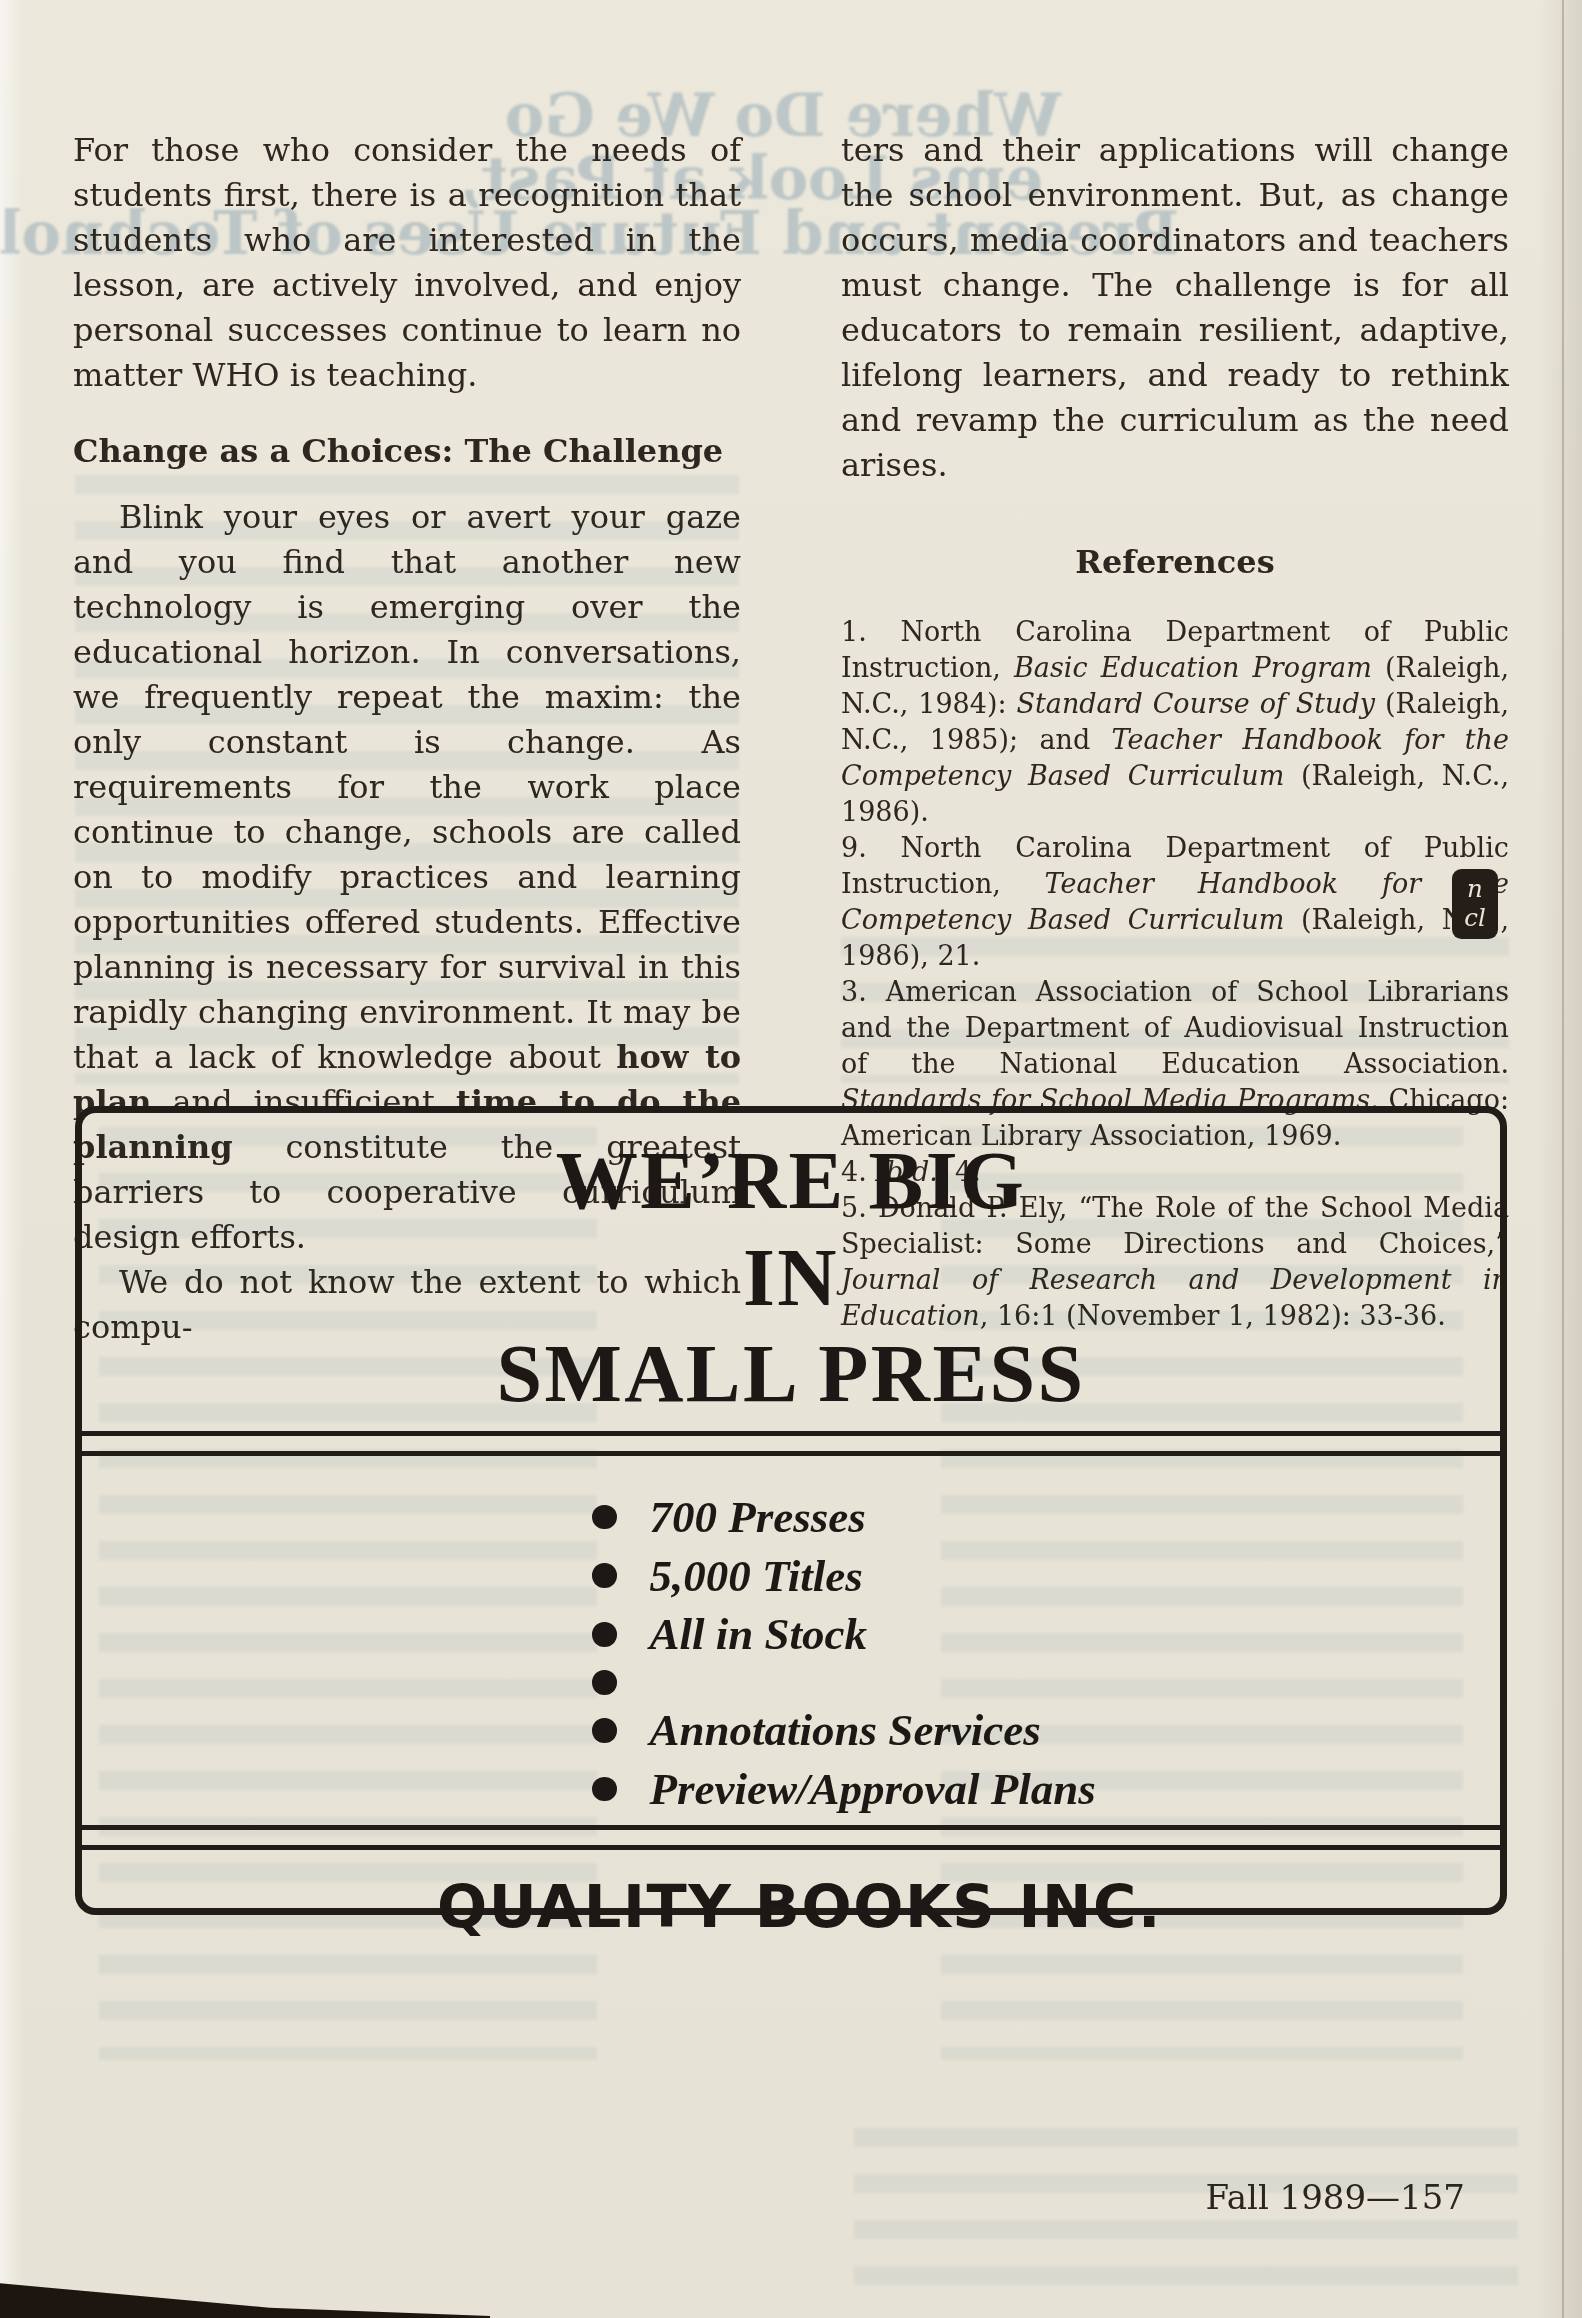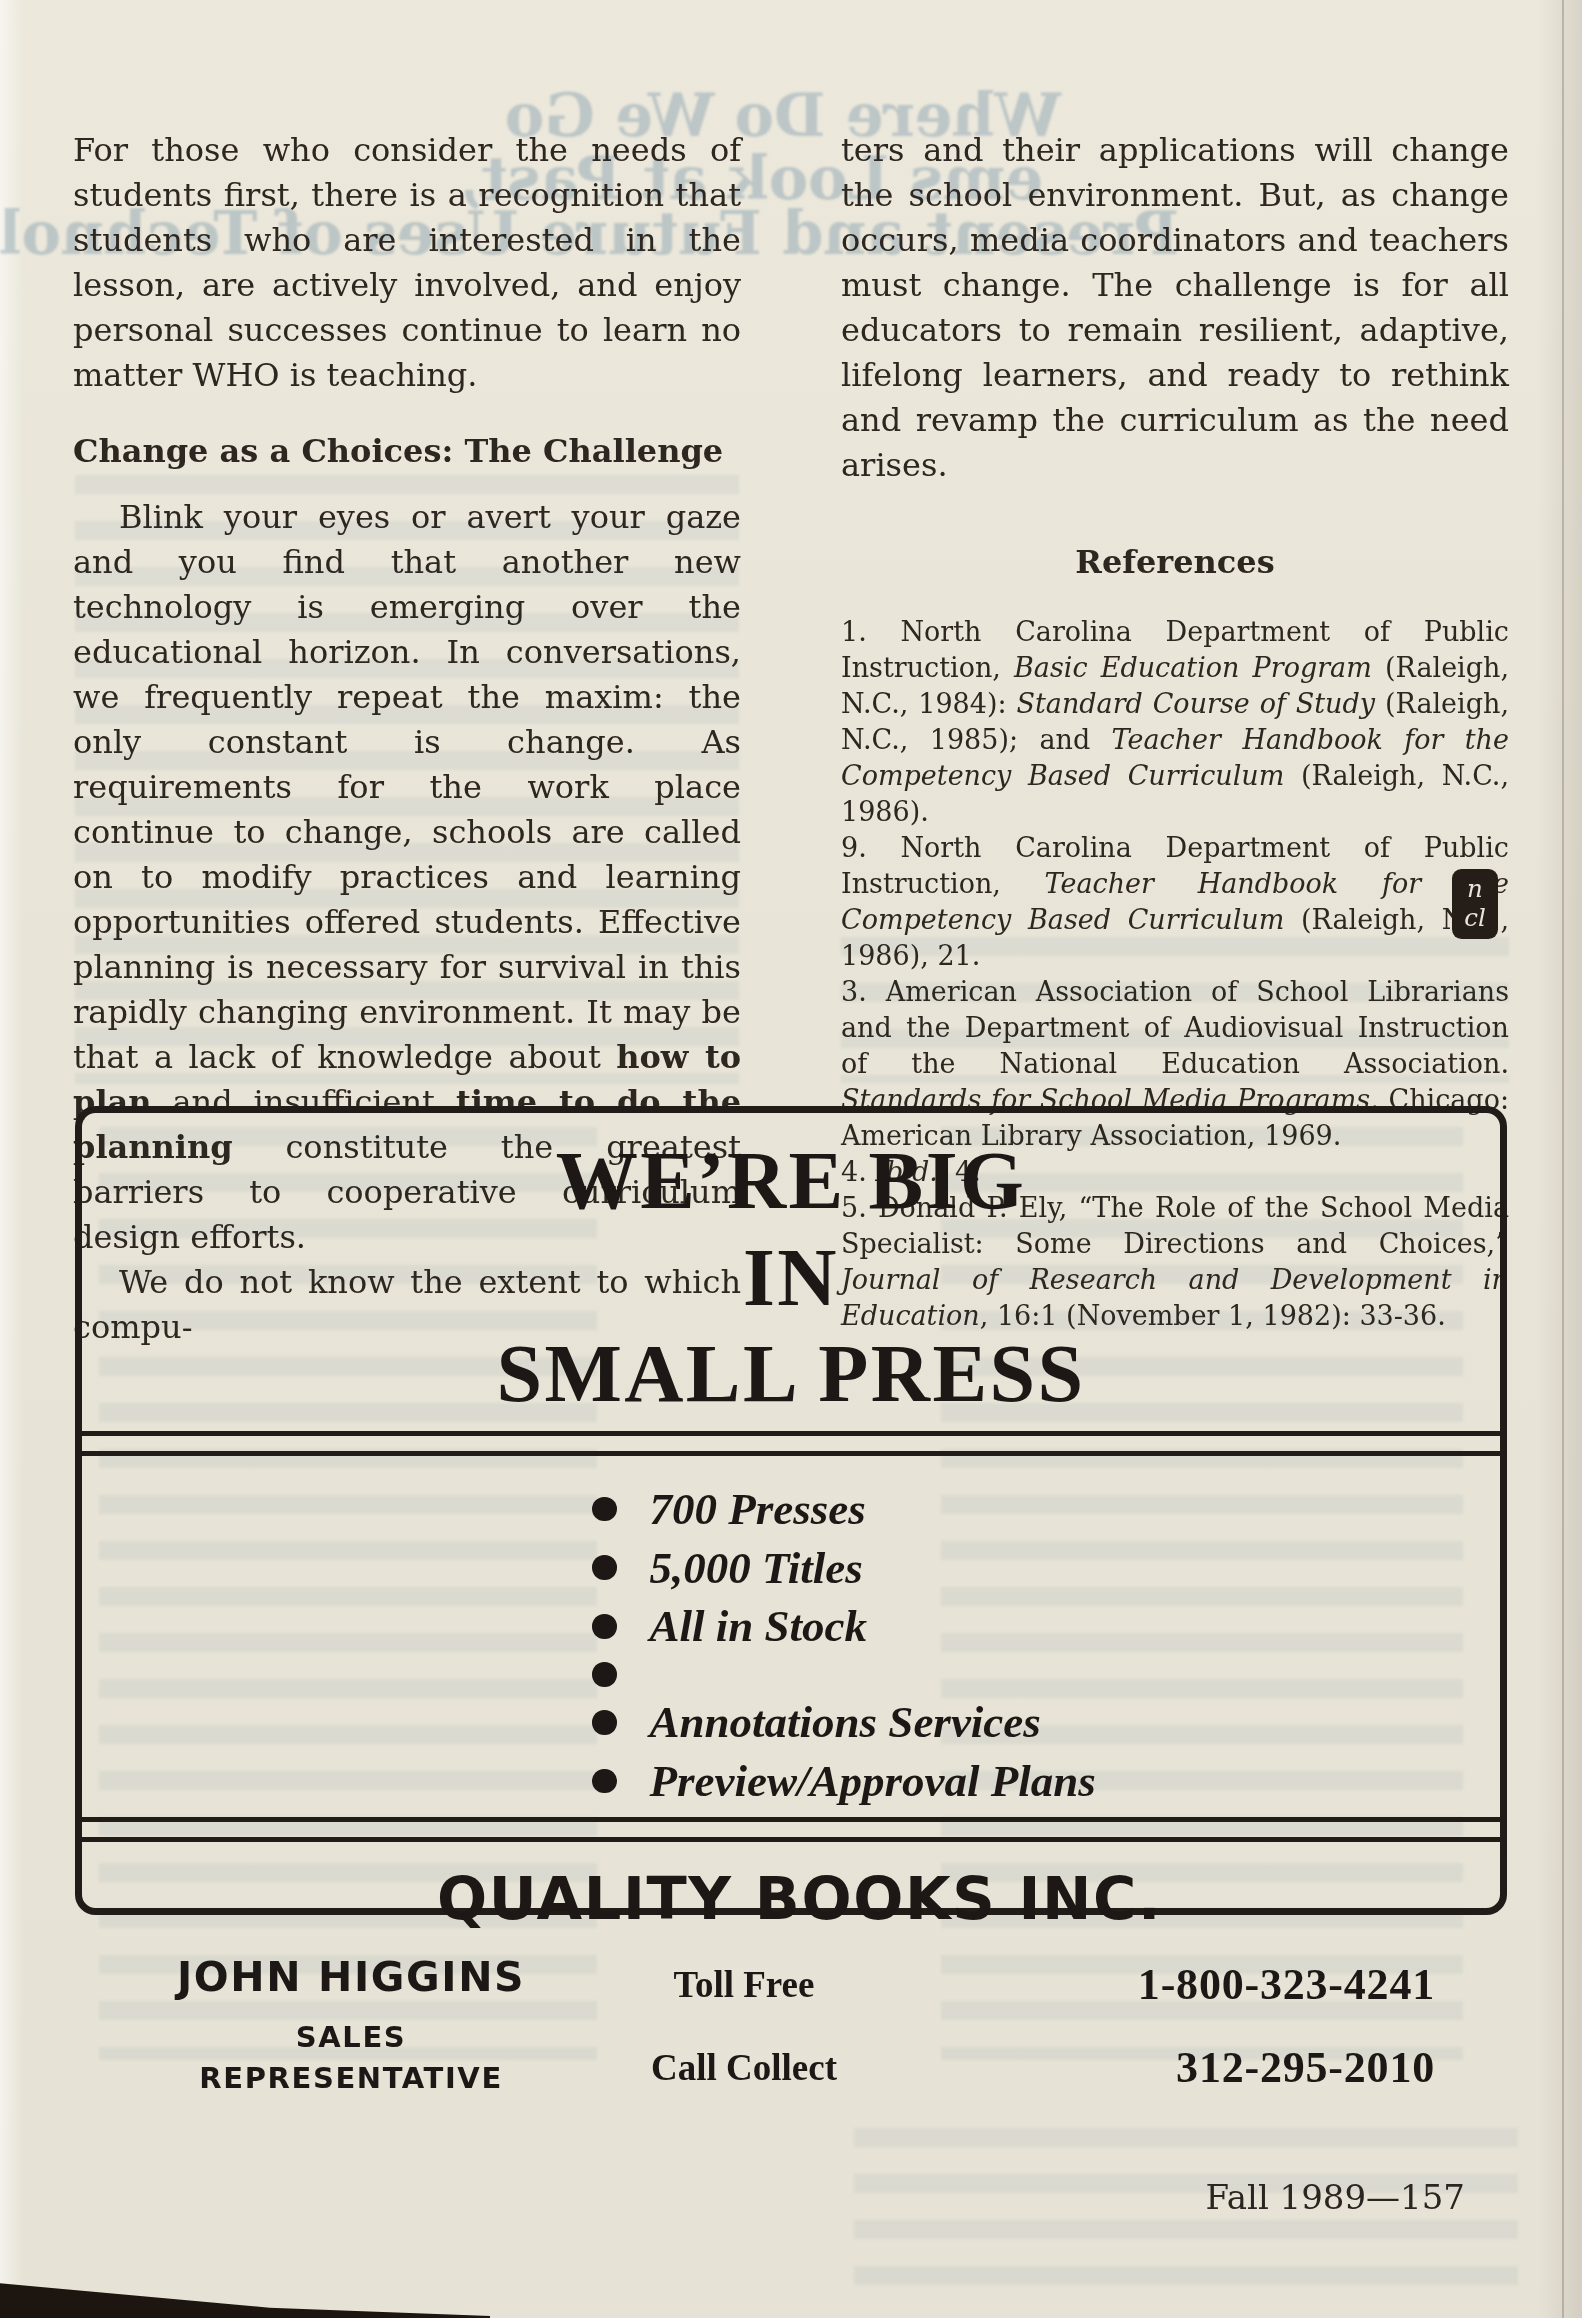--- a/index.html
+++ b/index.html
@@ -38,21 +38,21 @@
   
   .ad{position:absolute;z-index:2;left:75px;top:1106px;width:1432px;height:809px;
       box-sizing:border-box;border:7.1px solid #221c18;border-radius:20.6px;
       display:flex;flex-direction:column;color:#1d1815;}
   .ad-top{flex:0 0 307px;display:flex;flex-direction:column;
           align-items:center;justify-content:center;gap:4.7px;padding-top:11px;}
   .ad-top .hl{font-family:"Liberation Serif",serif;font-weight:bold;
           font-size:82px;line-height:92px;letter-spacing:2.4px;}
   .ad-sep{flex:0 0 25px;border-top:5.5px solid #221c18;border-bottom:5.5px solid #221c18;
           box-sizing:border-box;}
-  .ad-mid{flex:1 1 auto;padding:30px 0 0 510px;text-align:center;}
+  .ad-mid{flex:1 1 auto;padding:38px 0 0 510px;text-align:center;}
   .bullet-row{display:flex;align-items:center;margin-bottom:12.7px;}
   .dot{width:24.5px;height:24.5px;border-radius:50%;background:#1d1815;
        margin-right:33px;flex:0 0 24.5px;}
   .bullet-label{font-family:"Liberation Serif",serif;font-style:italic;
        font-weight:bold;font-size:45px;line-height:46px;}
   .ad-bottom{flex:0 0 261px;margin-left:17px;}
   .ad-company{font-family:"DejaVu Sans",sans-serif;font-weight:800;
        font-size:59px;letter-spacing:1.6px;text-align:center;margin-top:22px;}
   .ad-contact{display:grid;grid-template-columns:443px 1fr 554px;
        grid-template-rows:auto auto;row-gap:20.6px;align-items:center;
@@ -142,33 +142,20 @@
           <span class="bullet-label">Annotations Services</span>
         </div>
       <div class="bullet-row">
           <span class="dot"></span>
           <span class="bullet-label">Preview/Approval Plans</span>
         </div>
     </div>
     <div class="ad-sep"></div>
     <div class="ad-bottom">
       <div class="ad-company">QUALITY BOOKS INC.</div>
-      <div class="ad-contact">
-        <div class="name-stack">
-          <div class="contact-name">JOHN HIGGINS</div>
-          <div class="contact-title">
-            <div>SALES</div>
-            <div>REPRESENTATIVE</div>
-          </div>
-        </div>
-        <div class="phone-label">Toll Free</div>
-        <div class="phone-number">1-800-323-4241</div>
-        <div class="phone-label">Call Collect</div>
-        <div class="phone-number">312-295-2010</div>
-      </div>
     </div>
   </div>
 
   <div class="footer">Fall 1989—157</div>
 
   <div class="edge-line"></div>
   <div class="corner-bl"></div>
 </div>
 
 

